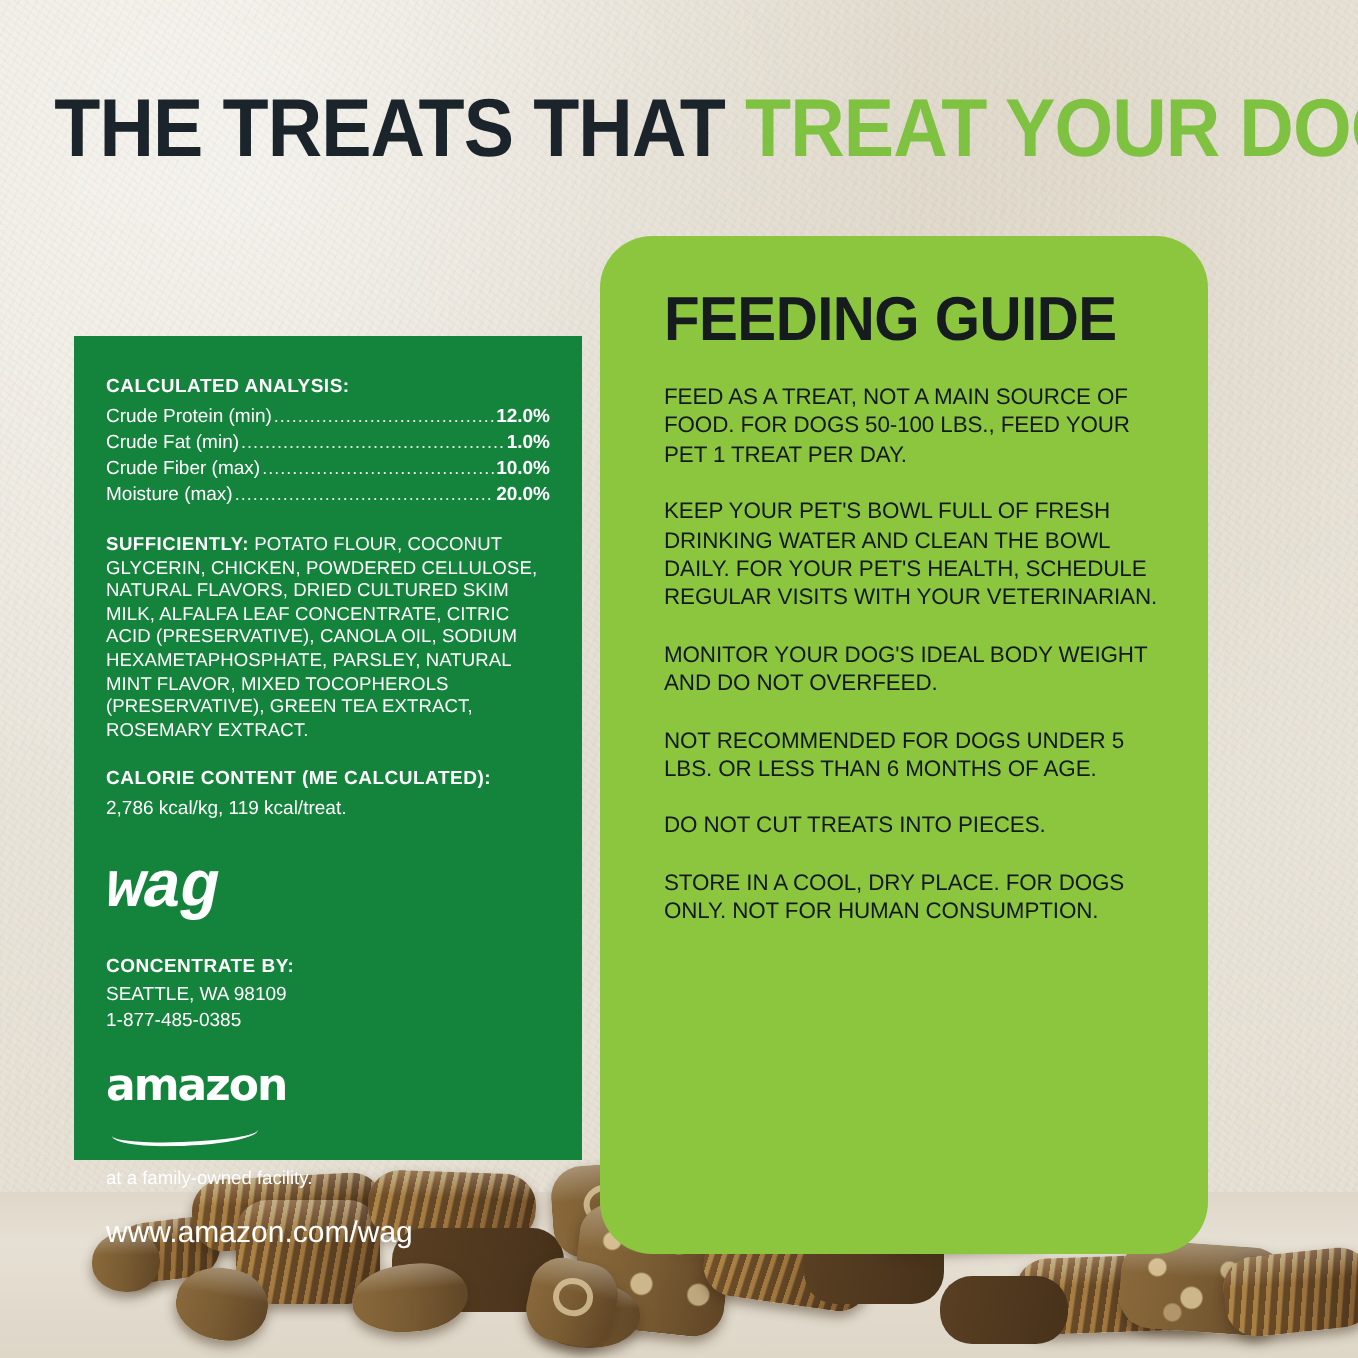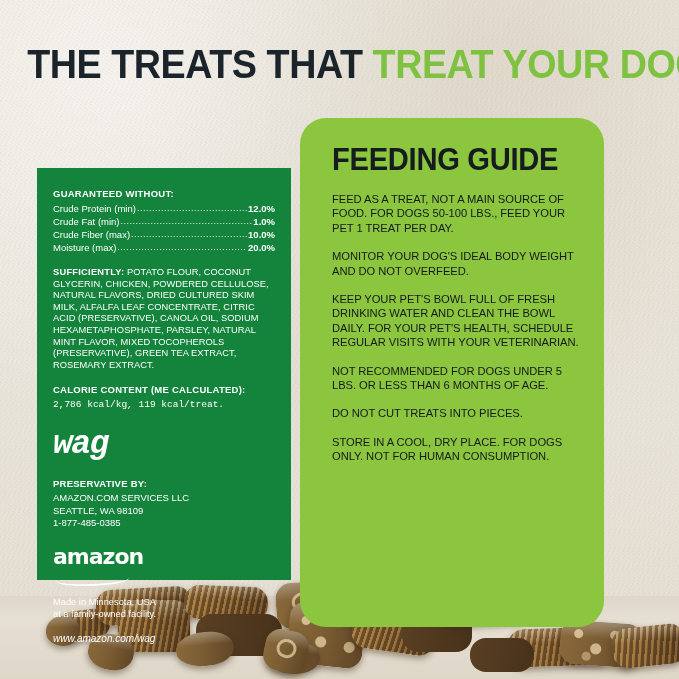--- a/index.html
+++ b/index.html
@@ -160,21 +160,21 @@
   .ingredients {
     margin-top: 13px;
     font-size: 9.3px;
     line-height: 11.6px;
     letter-spacing: .05px;
   }
   .ingredients .ing-title { display: inline; font-size: 9.3px; }
   .ing-body { }
 
   .calories { margin-top: 13px; }
-  .cal-body { font-size: 9.5px; line-height: 13px; font-family: Liberation Mono, monospace; }
+  .cal-body { font-size: 9.5px; line-height: 13px; }
 
   .wag-logo {
     margin-top: 17px;
     font-size: 33px;
     font-weight: 700;
     font-style: italic;
     letter-spacing: -1.5px;
     line-height: 1;
     color: #ffffff;
     font-family: Liberation Mono, monospace;
@@ -206,22 +206,21 @@
     transform: rotate(-2deg);
   }
 
   .made-in {
     margin-top: 9px;
     font-size: 9.3px;
     line-height: 12px;
   }
   .weburl {
     margin-top: 13px;
-    font-size: 10px;
-    font-style: italic;
+    font-size: 15px;
   }
 
   
   .panel-feed {
     position: absolute;
     left: 300px;
     top: 118px;
     width: 304px;
     height: 509px;
     background: #8cc63f;
@@ -282,21 +281,21 @@
   </div>
 
   <div class="headline">
     <span class="dark">THE TREATS THAT</span>
     <span class="green">TREAT YOUR DOG RIGHT</span>
   </div>
 
   <div class="panel-info">
 
     <div>
-      <div class="ga-title">GUARANTEED WITHOUT:</div>
+      <div class="ga-title">CALCULATED ANALYSIS:</div>
 
       <div class="ga-row">
         <span class="ga-label">Crude Protein (min)</span>
         <span class="ga-dots">.................................................................</span>
         <span class="ga-val">12.0%</span>
       </div>
       <div class="ga-row">
         <span class="ga-label">Crude Fat (min)</span>
         <span class="ga-dots">.................................................................</span>
         <span class="ga-val">1.0%</span>
@@ -319,42 +318,40 @@
     </div>
 
     <div class="calories">
       <div class="cal-title">CALORIE CONTENT (ME CALCULATED):</div>
       <div class="cal-body">2,786 kcal/kg, 119 kcal/treat.</div>
     </div>
 
     <div class="wag-logo">wag</div>
 
     <div class="distributor">
-      <div class="dist-title">PRESERVATIVE BY:</div>
-      <div class="dist-body">AMAZON.COM SERVICES LLC</div>
+      <div class="dist-title">CONCENTRATE BY:</div>
       <div class="dist-body">SEATTLE, WA 98109</div>
       <div class="dist-body">1-877-485-0385</div>
     </div>
 
     <div class="amazon-logo">
       <span>amazon</span>
       <span class="amazon-smile"></span>
     </div>
 
     <div class="made-in">
-      <div>Made in Minnesota, USA</div>
       <div>at a family-owned facility.</div>
     </div>
 
     <div class="weburl">www.amazon.com/wag</div>
   </div>
 
   <div class="panel-feed">
     <div class="feed-title">FEEDING GUIDE</div>
     <p class="feed-p">FEED AS A TREAT, NOT A MAIN SOURCE OF FOOD. FOR DOGS 50-100 LBS., FEED YOUR PET 1 TREAT PER DAY.</p>
+    <p class="feed-p">KEEP YOUR PET'S BOWL FULL OF FRESH DRINKING WATER AND CLEAN THE BOWL DAILY. FOR YOUR PET'S HEALTH, SCHEDULE REGULAR VISITS WITH YOUR VETERINARIAN.</p>
     <p class="feed-p">MONITOR YOUR DOG'S IDEAL BODY WEIGHT AND DO NOT OVERFEED.</p>
-    <p class="feed-p">KEEP YOUR PET'S BOWL FULL OF FRESH DRINKING WATER AND CLEAN THE BOWL DAILY. FOR YOUR PET'S HEALTH, SCHEDULE REGULAR VISITS WITH YOUR VETERINARIAN.</p>
     <p class="feed-p">NOT RECOMMENDED FOR DOGS UNDER 5 LBS. OR LESS THAN 6 MONTHS OF AGE.</p>
     <p class="feed-p">DO NOT CUT TREATS INTO PIECES.</p>
     <p class="feed-p">STORE IN A COOL, DRY PLACE. FOR DOGS ONLY. NOT FOR HUMAN CONSUMPTION.</p>
   </div>
 
 </div>
 
 </body></html>

